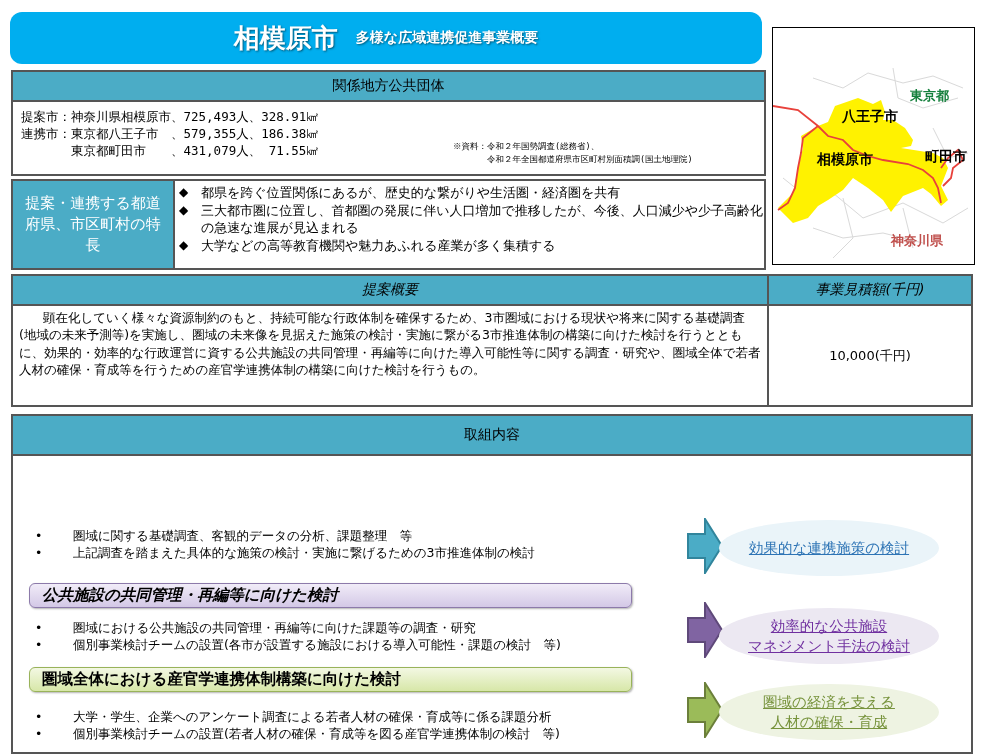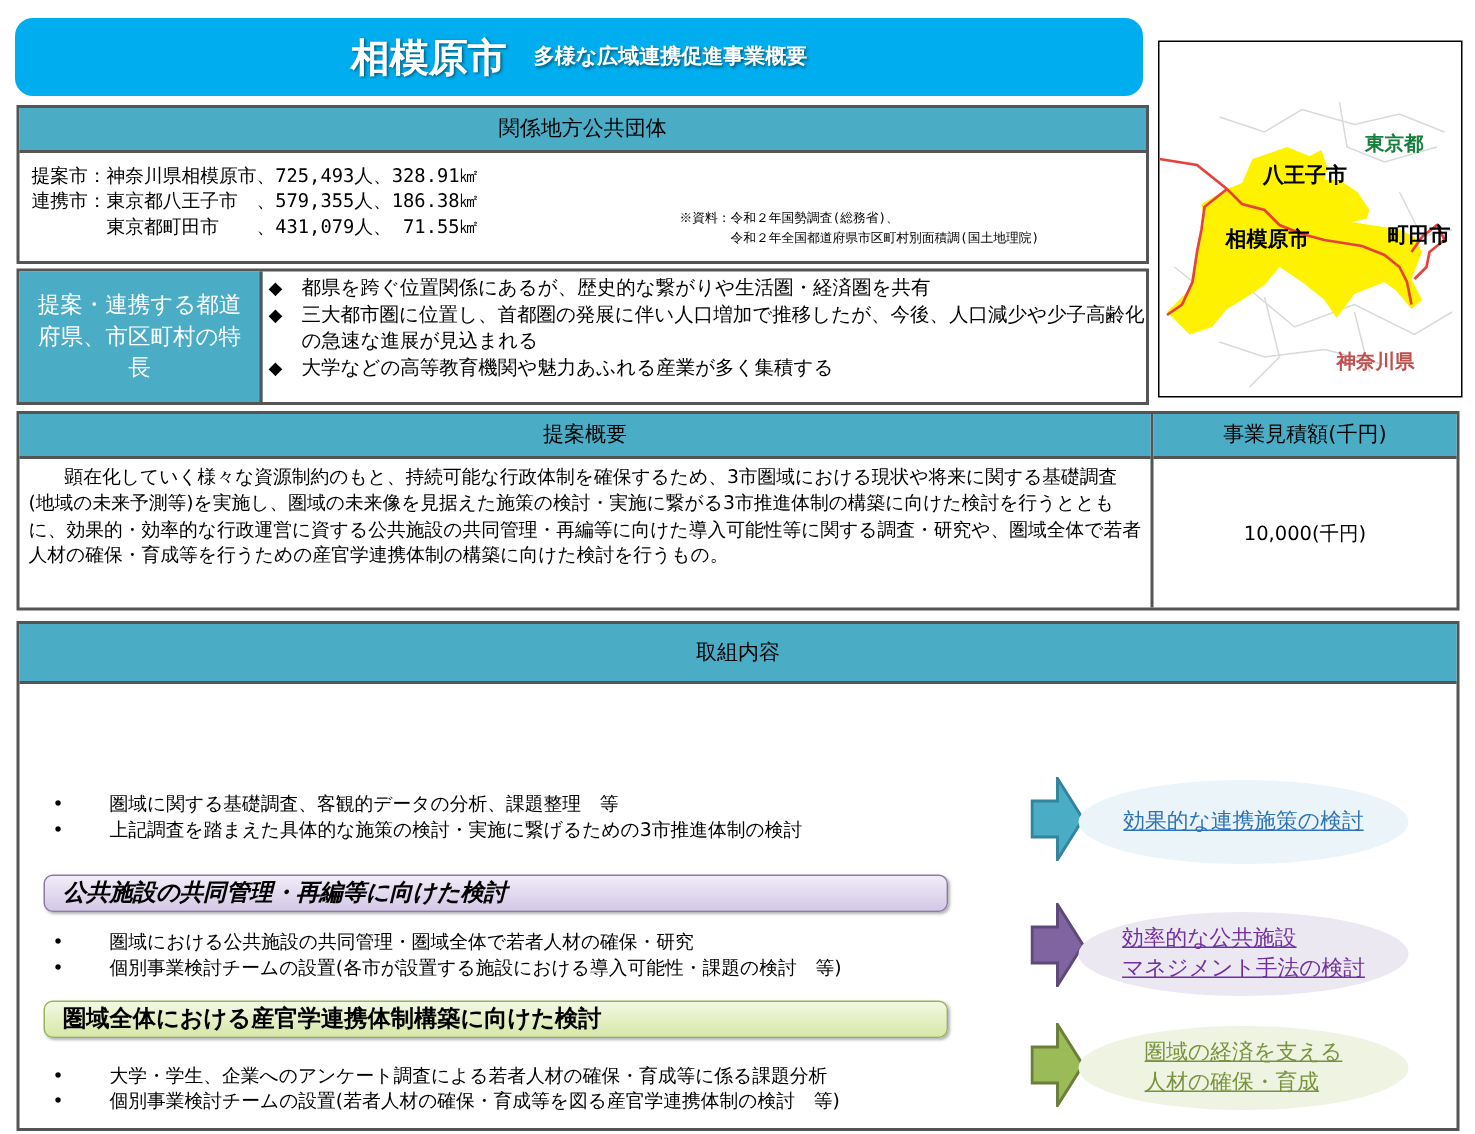--- a/index.html
+++ b/index.html
@@ -24,37 +24,37 @@
   .feat { left: 11px; top: 179px; width: 755px; height: 91px; display: flex; }
   .feat-label { width: 162px; background: #4bacc6; color: #fff; font-size: 15px; line-height: 21px; display: flex; align-items: center; justify-content: center; text-align: center; border-right: 2px solid #555; padding: 16px 6px; }
   .feat-list { flex: 1; padding: 3px 0 0 4px; font-size: 13px; line-height: 17.5px; list-style: none; }
   .feat-list li { display: flex; }
   .feat-list .diamond { width: 22px; flex-shrink: 0; font-size: 12px; }
 
   
   .prop { left: 11px; top: 274px; width: 962px; height: 133px; display: flex; }
   .prop-col1 { width: 756px; border-right: 2px solid #555; }
   .prop-col2 { flex: 1; }
-  .prop .teal-head { height: 30px; border-bottom: 2px solid #555; font-size: 14px; }
+  .prop .teal-head { height: 30px; border-bottom: 2px solid #555; font-size: 14px; font-style: italic; }
   .prop-text { font-size: 12.5px; line-height: 17.4px; padding: 3px 6px 0 6px; text-indent: 24px; }
   .prop-amount { height: 99px; display: flex; align-items: center; justify-content: center; font-size: 13px; }
 
   
   .work { left: 11px; top: 414px; width: 962px; height: 340px; }
   .work .teal-head { height: 40px; border-bottom: 2px solid #555; font-size: 14px; }
   .pill { position: absolute; left: 16px; width: 603px; height: 25px; border-radius: 6px; font-size: 15.5px; font-weight: bold; padding-left: 12px; display: flex; align-items: center; box-shadow: 1px 1px 2px rgba(0,0,0,0.3); }
   .pill.blue { background: linear-gradient(#e6f8fd, #aee7f7); border: 1px solid #6fb6cc; }
   .pill.purple { background: linear-gradient(#f1ecf8, #d3c8e6); border: 1px solid #8c7aaa; font-style: italic; }
   .pill.green { background: linear-gradient(#f3f8e3, #d7e7a8); border: 1px solid #99b35a; }
   .bullets { position: absolute; left: 22px; font-size: 12.5px; line-height: 17px; list-style: none; }
   .bullets li { display: flex; }
   .bullets .dot { width: 38px; flex-shrink: 0; }
 
   .arrow { position: absolute; left: 674px; width: 36px; height: 56px; }
-  .ellipse { position: absolute; border-radius: 50%; display: flex; align-items: center; justify-content: center; font-size: 14.5px; line-height: 20px; text-decoration: underline; }
+  .ellipse { position: absolute; border-radius: 50%; display: flex; align-items: center; justify-content: center; text-align: center; font-size: 14.5px; line-height: 20px; text-decoration: underline; }
 
   
   .map { left: 772px; top: 27px; width: 203px; height: 238px; border: 1px solid #000; background: #fff; }
   .map-label { position: absolute; font-weight: bold; font-size: 13px; white-space: nowrap; }
 </style>
 </head>
 <body>
 
 <div class="abs title-bar">
   <span class="title-city">相模原市</span>
@@ -143,21 +143,21 @@
     <li>
         <span class="dot">•</span>
         <span>上記調査を踏まえた具体的な施策の検討・実施に繋げるための3市推進体制の検討</span>
       </li>
   </ul>
 
   <div class="pill purple" style="top:167px;">公共施設の共同管理・再編等に向けた検討</div>
   <ul class="bullets" style="top:203px;">
     <li>
         <span class="dot">•</span>
-        <span>圏域における公共施設の共同管理・圏域全体で若者人材の確保・研究</span>
+        <span>圏域における公共施設の共同管理・再編等に向けた課題等の調査・研究</span>
       </li>
     <li>
         <span class="dot">•</span>
         <span>個別事業検討チームの設置(各市が設置する施設における導入可能性・課題の検討　等)</span>
       </li>
   </ul>
 
   <div class="pill green" style="top:251px;">圏域全体における産官学連携体制構築に向けた検討</div>
   <ul class="bullets" style="top:292px;">
     <li>

